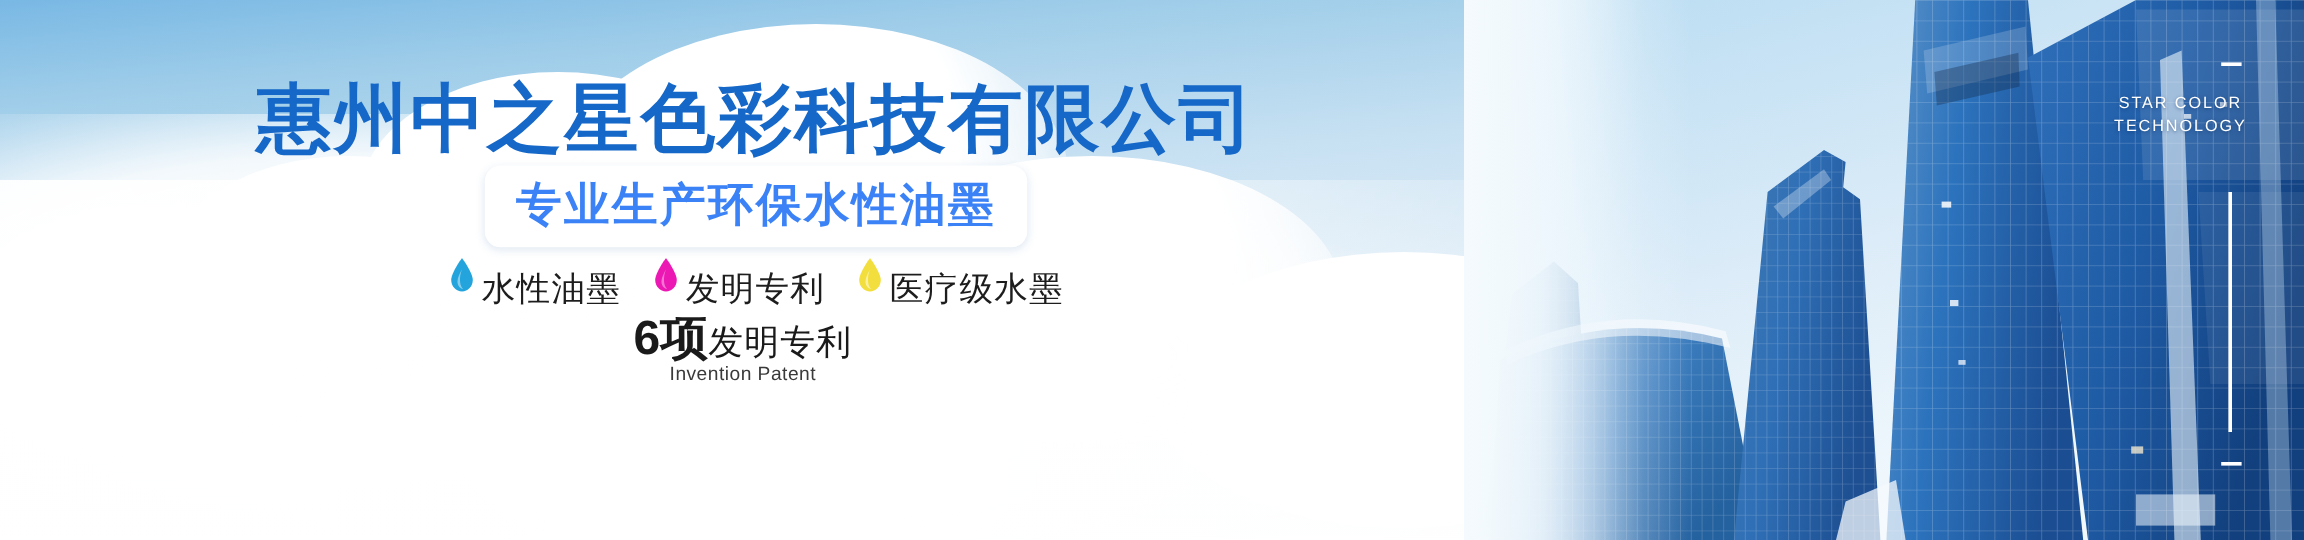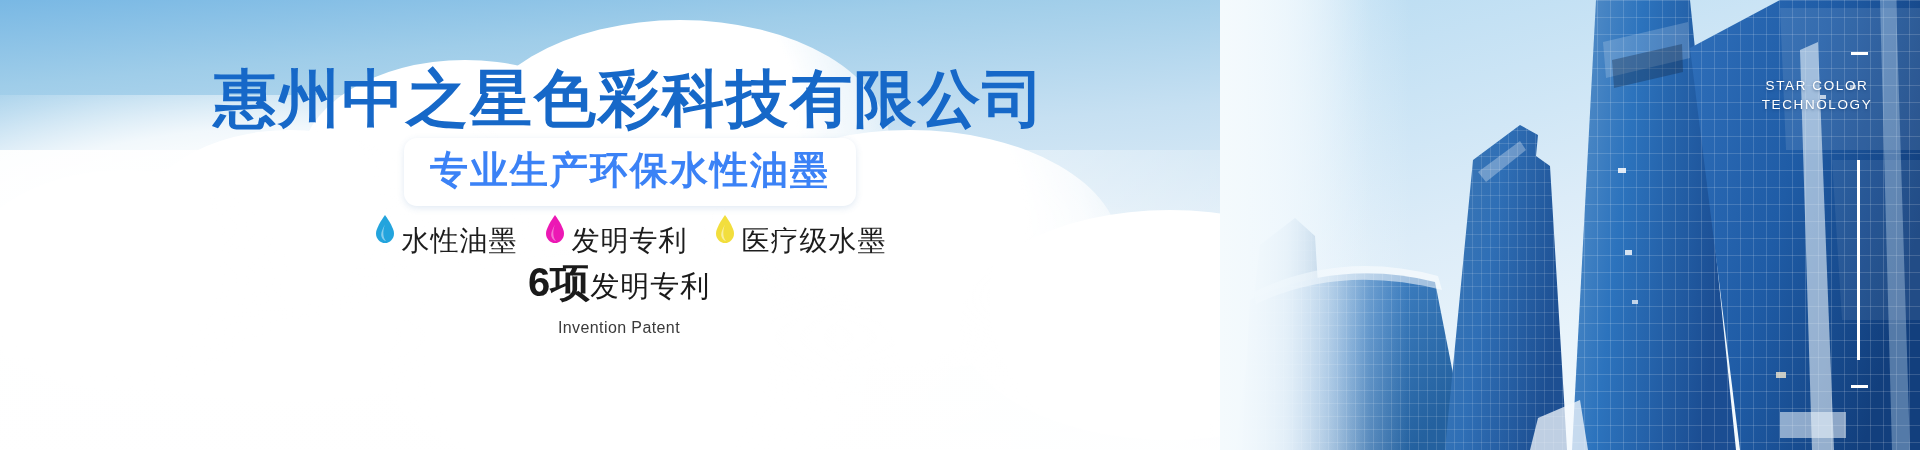--- a/index.html
+++ b/index.html
@@ -226,21 +226,21 @@
     font-size: 40px;
     font-weight: bold;
     letter-spacing: 0px;
   }
   .badge-rest {
     font-size: 29px;
     font-weight: normal;
     letter-spacing: 1px;
   }
   .badge-en {
-    margin-top: 17px;
+    margin-top: 2px;
     font-size: 16px;
     color: #3a3a3a;
     letter-spacing: 0.4px;
     white-space: nowrap;
   }
 </style>
 </head>
 <body>
 
 <div id="banner">

